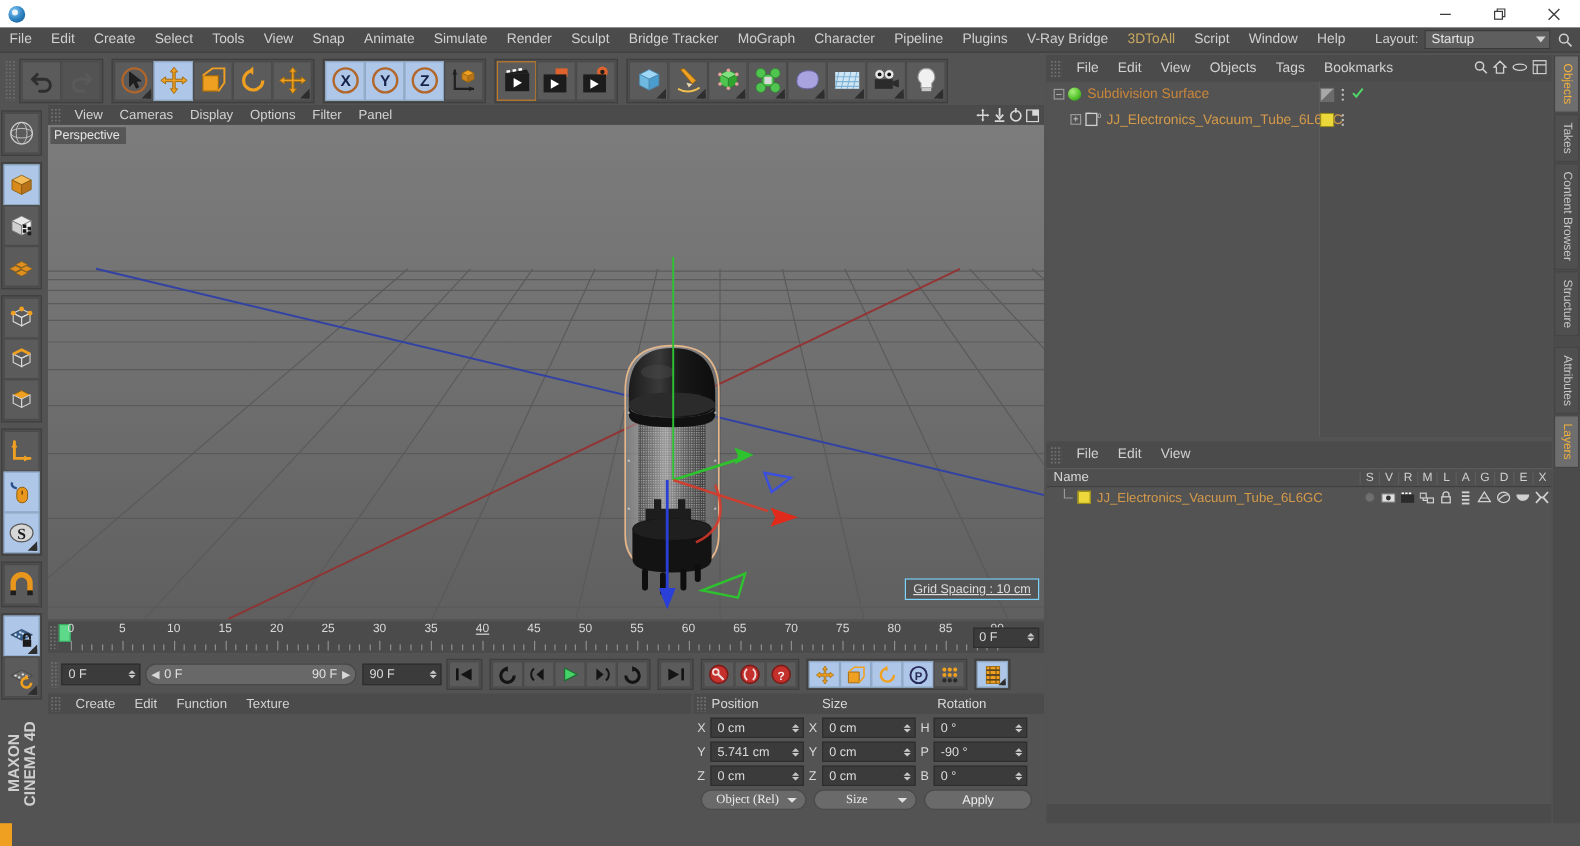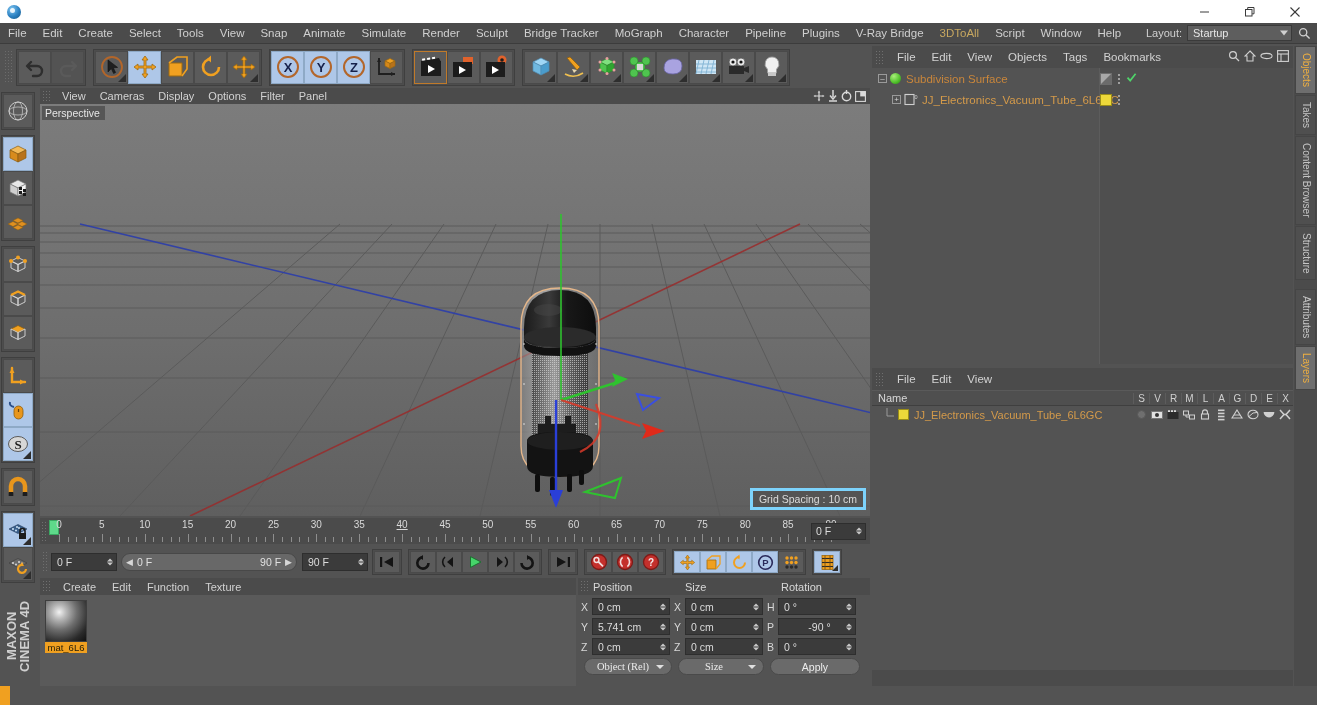--- a/index.html
+++ b/index.html
@@ -101,22 +101,22 @@
   .vp-menu { padding:0 7px; font-size:11px; color:#d2d2d2; line-height:16px; }
   .vp-icons { margin-left:auto; display:flex; align-items:center; padding-right:4px; gap:3px; }
   .vp-icons svg { display:block; }
   .vp-body { position:relative; width:830px; height:412px; overflow:hidden;
      background:#6e6e6e; }
   .persp-label {
     position:absolute; left:2px; top:2px; font-size:10.5px; color:#e6e6e6;
     background:#565656; padding:1px 5px 1px 3px; z-index:6;
   }
   .grid-label {
-    position:absolute; right:4px; bottom:6px; font-size:10.5px; color:#dcdcdc;
-    background:rgba(80,80,80,.75); padding:2px 6px; z-index:6; border:3px solid #7dd3fc;
+    position:absolute; right:4px; bottom:16px; font-size:10.5px; color:#dcdcdc;
+    background:rgba(80,80,80,.75); padding:2px 6px; z-index:6; border:1px solid #7dd3fc;text-decoration:underline;
   }
 
   
   .timeline-panel { position:absolute; left:40px; top:518px; width:830px; height:26px; background:#4b4b4b; display:flex; align-items:center;}
   .tl-grip { width:7px;height:20px; margin:0 1px;
      background-image: radial-gradient(#6f6f6f 1px, transparent 1px); background-size:3px 3px;}
   .tl-ruler { position:relative; flex:1; height:24px; background:#4b4b4b; }
   .tl-tick { position:absolute; bottom:1px; width:1px; background:#8e8e8e; }
   .tl-num { position:absolute; top:0px; font-size:10px; color:#d9d9d9; transform:translateX(-50%); }
   .tl-green { position:absolute; left:0px; top:1px; width:10px; height:15px; background:#5ed98a; border:1px solid #3aa862;}
@@ -1089,26 +1089,20 @@
   </div>
 
   <div class="matpanel">
     <div class="mm-header">
       <div class="mm-grip"></div>
       <div class="mm-menu">Create</div>
       <div class="mm-menu">Edit</div>
       <div class="mm-menu">Function</div>
       <div class="mm-menu">Texture</div>
     </div>
-    <div class="mm-body">
-      <div class="mat-item">
-        <div class="mat-thumb"></div>
-        <div class="mat-name">mat_6L6</div>
-      </div>
-    </div>
   </div>
 
   <div class="coordpanel">
     <div class="cm-header">
       <div class="mm-grip"></div>
       <div class="cm-col" style="width:92px;">Position</div>
       <div class="cm-col" style="width:96px;">Size</div>
       <div class="cm-col">Rotation</div>
     </div>
     <div class="cm-grid">
@@ -1149,21 +1143,21 @@
           </span>
         <span class="cm-lbl">Y</span>
         <span class="cm-inp">
             <span>0 cm</span>
             <span class="spin">
               <i class="up"></i>
               <i class="dn"></i>
             </span>
           </span>
         <span class="cm-lbl">P</span>
-        <span class="cm-inp" style="margin-right:0;justify-content:center;">
+        <span class="cm-inp" style="margin-right:0;">
             <span>-90 °</span>
             <span class="spin">
               <i class="up"></i>
               <i class="dn"></i>
             </span>
           </span>
       </div>
       <div class="cm-row">
         <span class="cm-lbl">Z</span>
         <span class="cm-inp">

